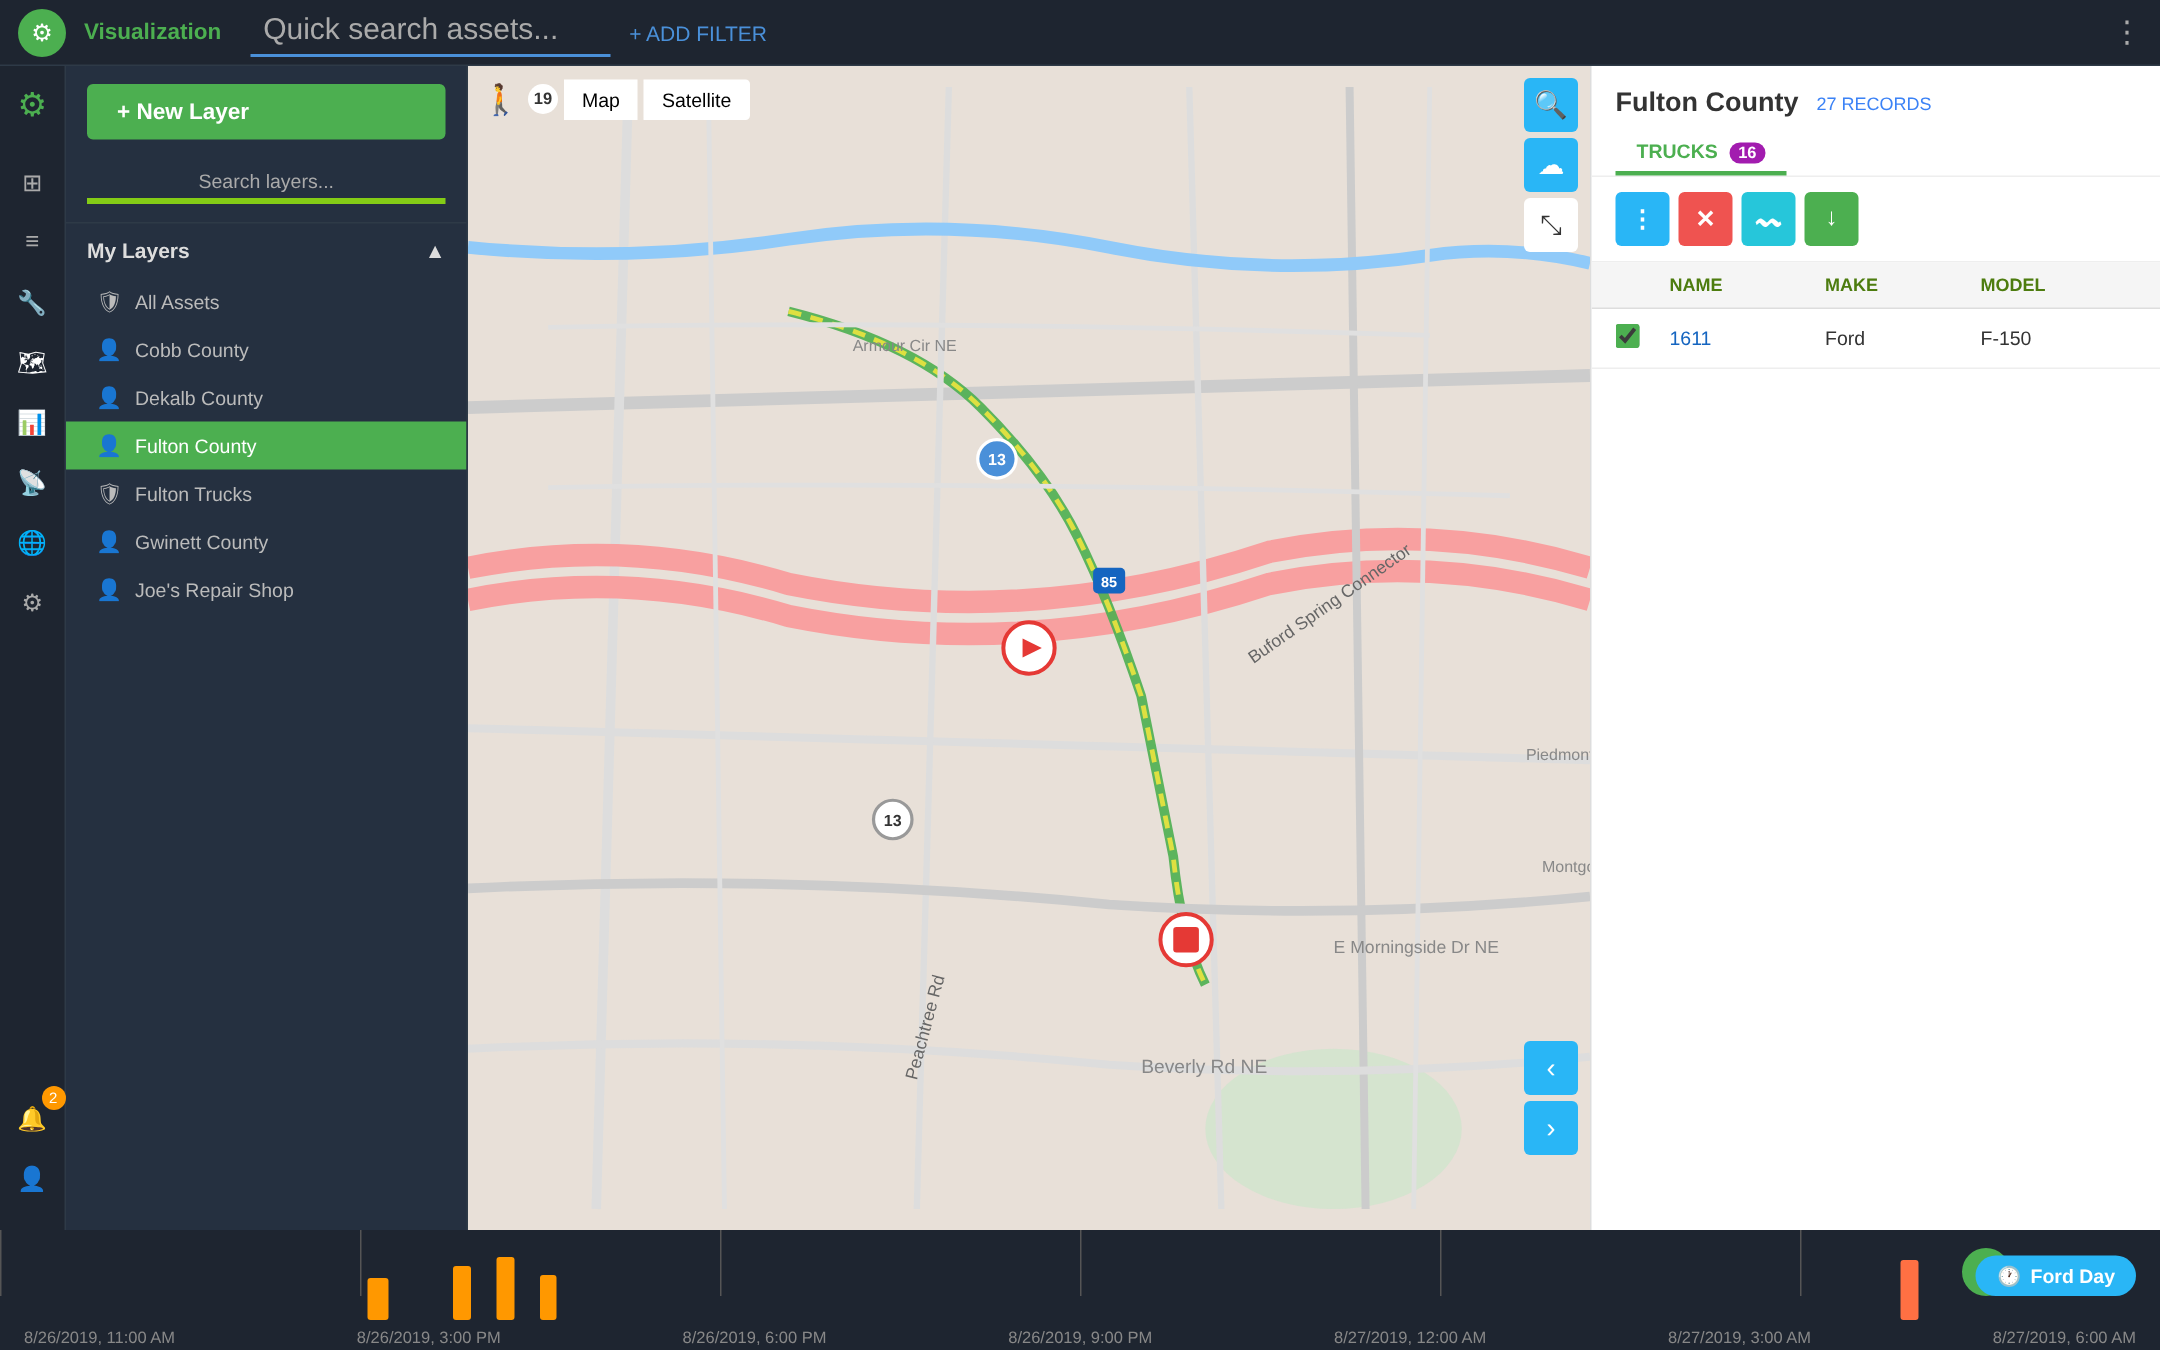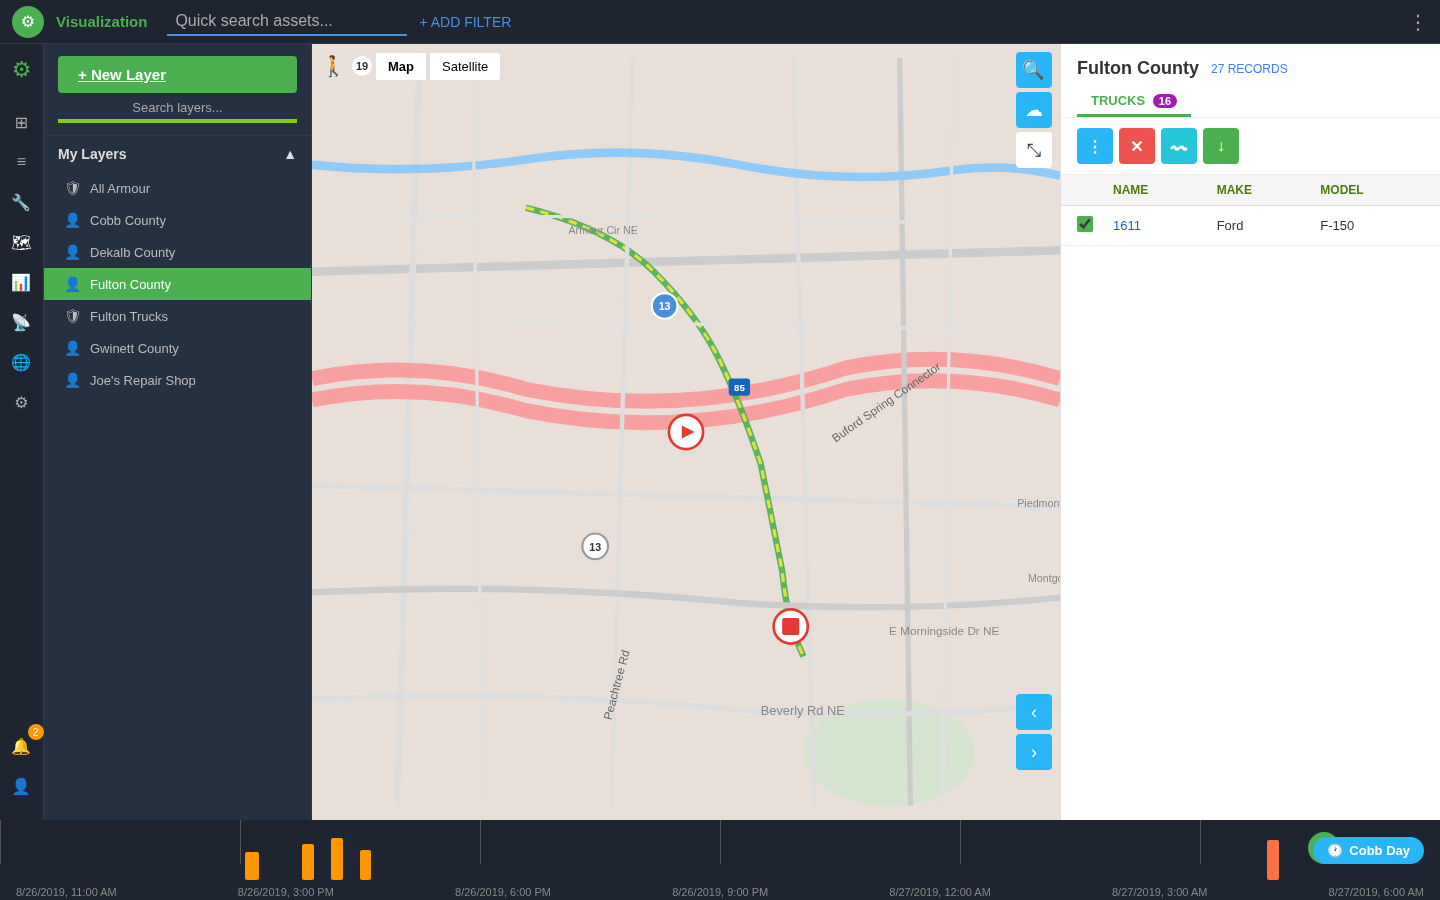--- a/index.html
+++ b/index.html
@@ -14,21 +14,21 @@
       padding: 0 12px;
       gap: 12px;
       flex-shrink: 0;
       border-bottom: 1px solid #2e3a47;
     }
     .topbar-search {
       background: transparent;
       border: none;
       border-bottom: 2px solid #4a90d9;
       color: #eab308;
-      font-size: 16px;
+      font-size: 20px;
       padding: 4px 8px;
       width: 240px;
       outline: none;
     }
     .topbar-search::placeholder { color: #aaa; }
     .add-filter-btn {
       background: transparent;
       border: none;
       color: #4a90d9;
       font-size: 14px;
@@ -106,22 +106,21 @@
       border: none;
       border-radius: 4px;
       padding: 10px 20px;
       font-size: 15px;
       font-weight: 600;
       cursor: pointer;
       display: flex;
       align-items: center;
       gap: 6px;
       width: 100%;
-      margin-bottom: 3px;
-      text-decoration: underline;
+      margin-bottom: 16px;
     }
     .search-layers-input {
       background: transparent;
       border: none;
       border-bottom: 4px solid #84cc16;
       color: #aaa;
       font-size: 13px;
       padding: 4px 0;
       width: 100%;
       outline: none;
@@ -184,21 +183,21 @@
       z-index: 10;
     }
     .map-view-btn {
       background: #fff;
       border: none;
       padding: 6px 12px;
       font-size: 13px;
       cursor: pointer;
       font-weight: 500;
     }
-    .map-view-btn.active { background: #fff; font-weight: 700; }
+    .map-view-btn.active { background: #fff; font-weight: 400; }
     .map-view-btn:first-child { border-radius: 3px 0 0 3px; }
     .map-view-btn:last-child { border-radius: 0 3px 3px 0; }
     .map-right-controls {
       position: absolute;
       right: 8px;
       top: 8px;
       display: flex;
       flex-direction: column;
       gap: 4px;
       z-index: 10;
@@ -480,21 +479,21 @@
       <input type="text" class="search-layers-input" placeholder="Search layers..." style="">
     </div>
     <div class="layer-panel-body">
       <div class="folder-header">
         <span>My Layers</span>
         <span>▲</span>
       </div>
 
       <div class="layer-item">
         <span class="layer-icon">🛡</span>
-        <span>All Armour</span>
+        <span>All Assets</span>
       </div>
       <div class="layer-item">
         <span class="layer-icon">👤</span>
         <span>Cobb County</span>
       </div>
       <div class="layer-item">
         <span class="layer-icon">👤</span>
         <span>Dekalb County</span>
       </div>
       <div class="layer-item active">
@@ -643,21 +642,21 @@
     <div class="timeline-tick-bar" style="left:0%;"></div>
     <div class="timeline-tick-bar" style="left:16.7%;"></div>
     <div class="timeline-tick-bar" style="left:33.3%;"></div>
     <div class="timeline-tick-bar" style="left:50%;"></div>
     <div class="timeline-tick-bar" style="left:66.7%;"></div>
     <div class="timeline-tick-bar" style="left:83.3%;"></div>
 
     <button class="play-btn">▶</button>
     <button class="last-day-btn">
       <span>🕐</span>
-      <span>Cobb Day</span>
+      <span>Ford Day</span>
     </button>
   </div>
   <div class="timeline-labels">
     <span>8/26/2019, 11:00 AM</span>
     <span>8/26/2019, 3:00 PM</span>
     <span>8/26/2019, 6:00 PM</span>
     <span>8/26/2019, 9:00 PM</span>
     <span>8/27/2019, 12:00 AM</span>
     <span>8/27/2019, 3:00 AM</span>
     <span>8/27/2019, 6:00 AM</span>

